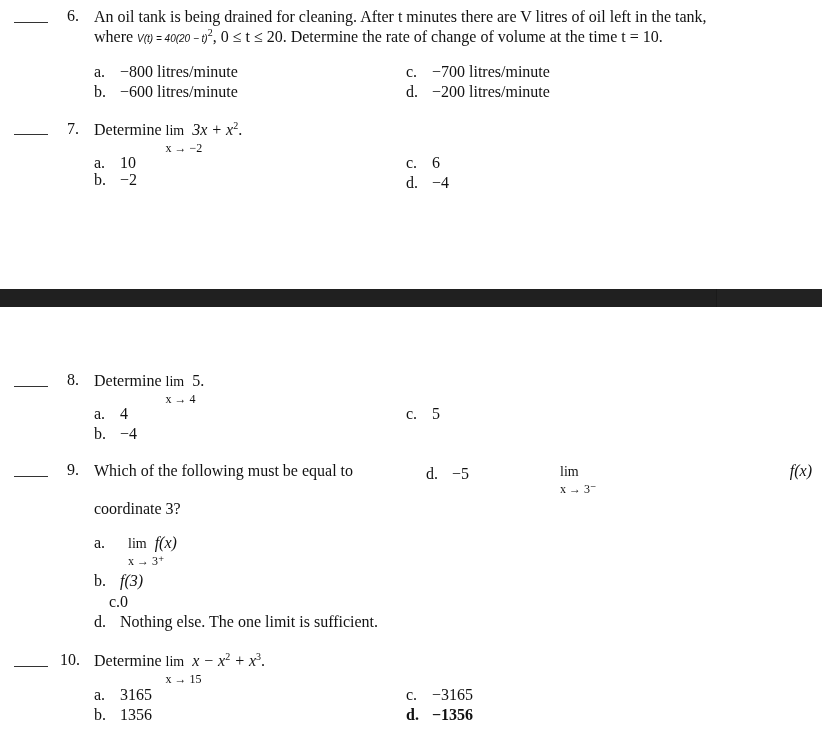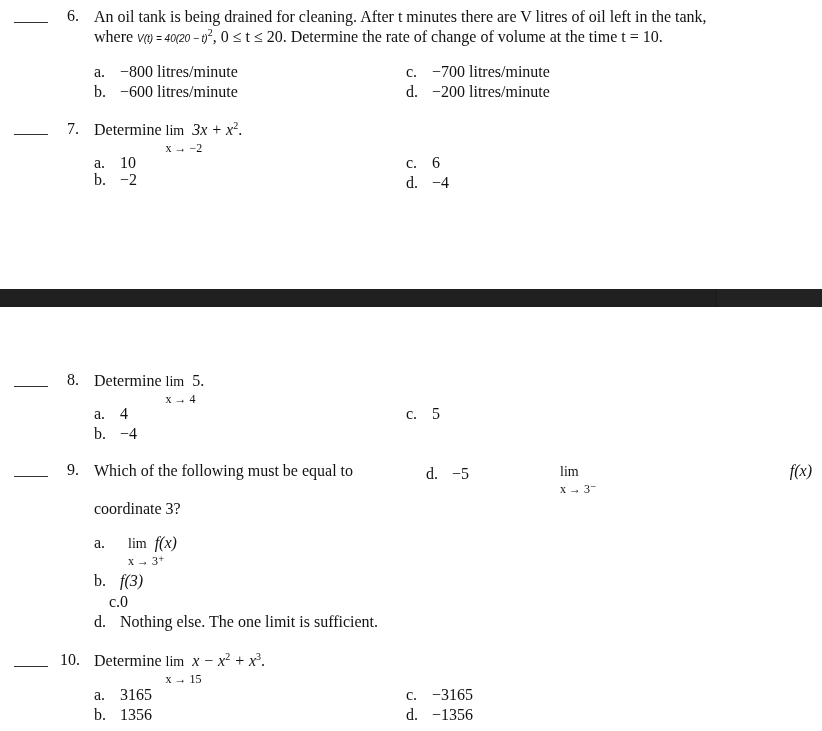--- a/index.html
+++ b/index.html
@@ -94,14 +94,14 @@
   <div class="blank" style="left:14px; top:666px;"></div>
   <div class="qnum abs" style="left:60px; top:651px;">10.</div>
   <div class="qtext abs" style="left:94px; top:651px;">
     <span>Determine</span>
     <span class="lim"><span class="limw">lim</span><span class="sub">x → 15</span></span>
     <span class="it">x − x</span><sup>2</sup><span class="it"> + x</span><sup>3</sup><span>.</span>
   </div>
   <div class="opt abs" style="left:94px; top:685px;"><span class="lbl">a.</span><span>3165</span></div>
   <div class="opt abs" style="left:94px; top:705px;"><span class="lbl">b.</span><span>1356</span></div>
   <div class="opt abs" style="left:406px; top:685px;"><span class="lbl">c.</span><span>−3165</span></div>
-  <div class="opt abs" style="left:406px; top:705px;"><span class="lbl">d.</span><span>−1356</span></div>
+  <div class="opt abs" style="left:406px; top:705px;font-weight:bold;"><span class="lbl">d.</span><span>−1356</span></div>
 </div>
 
 </body></html>

